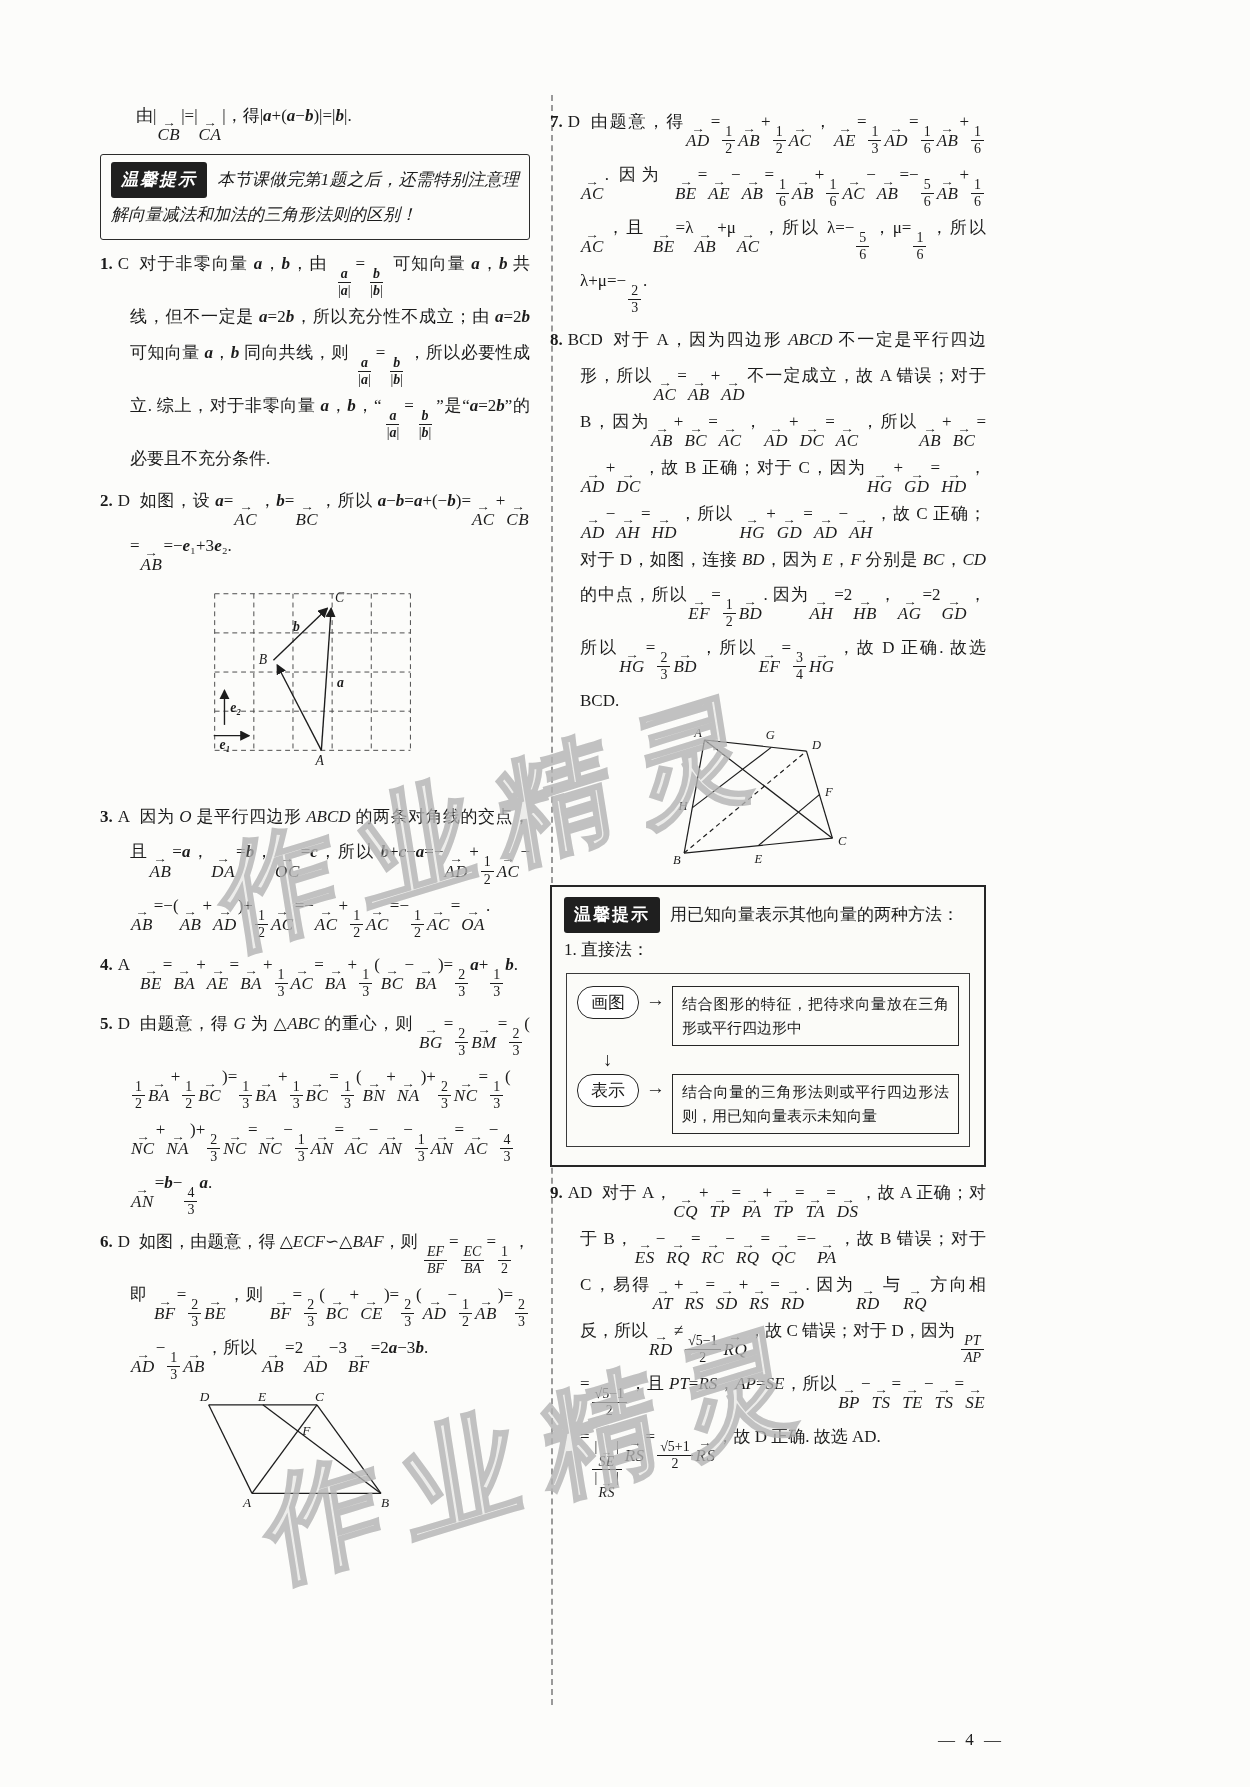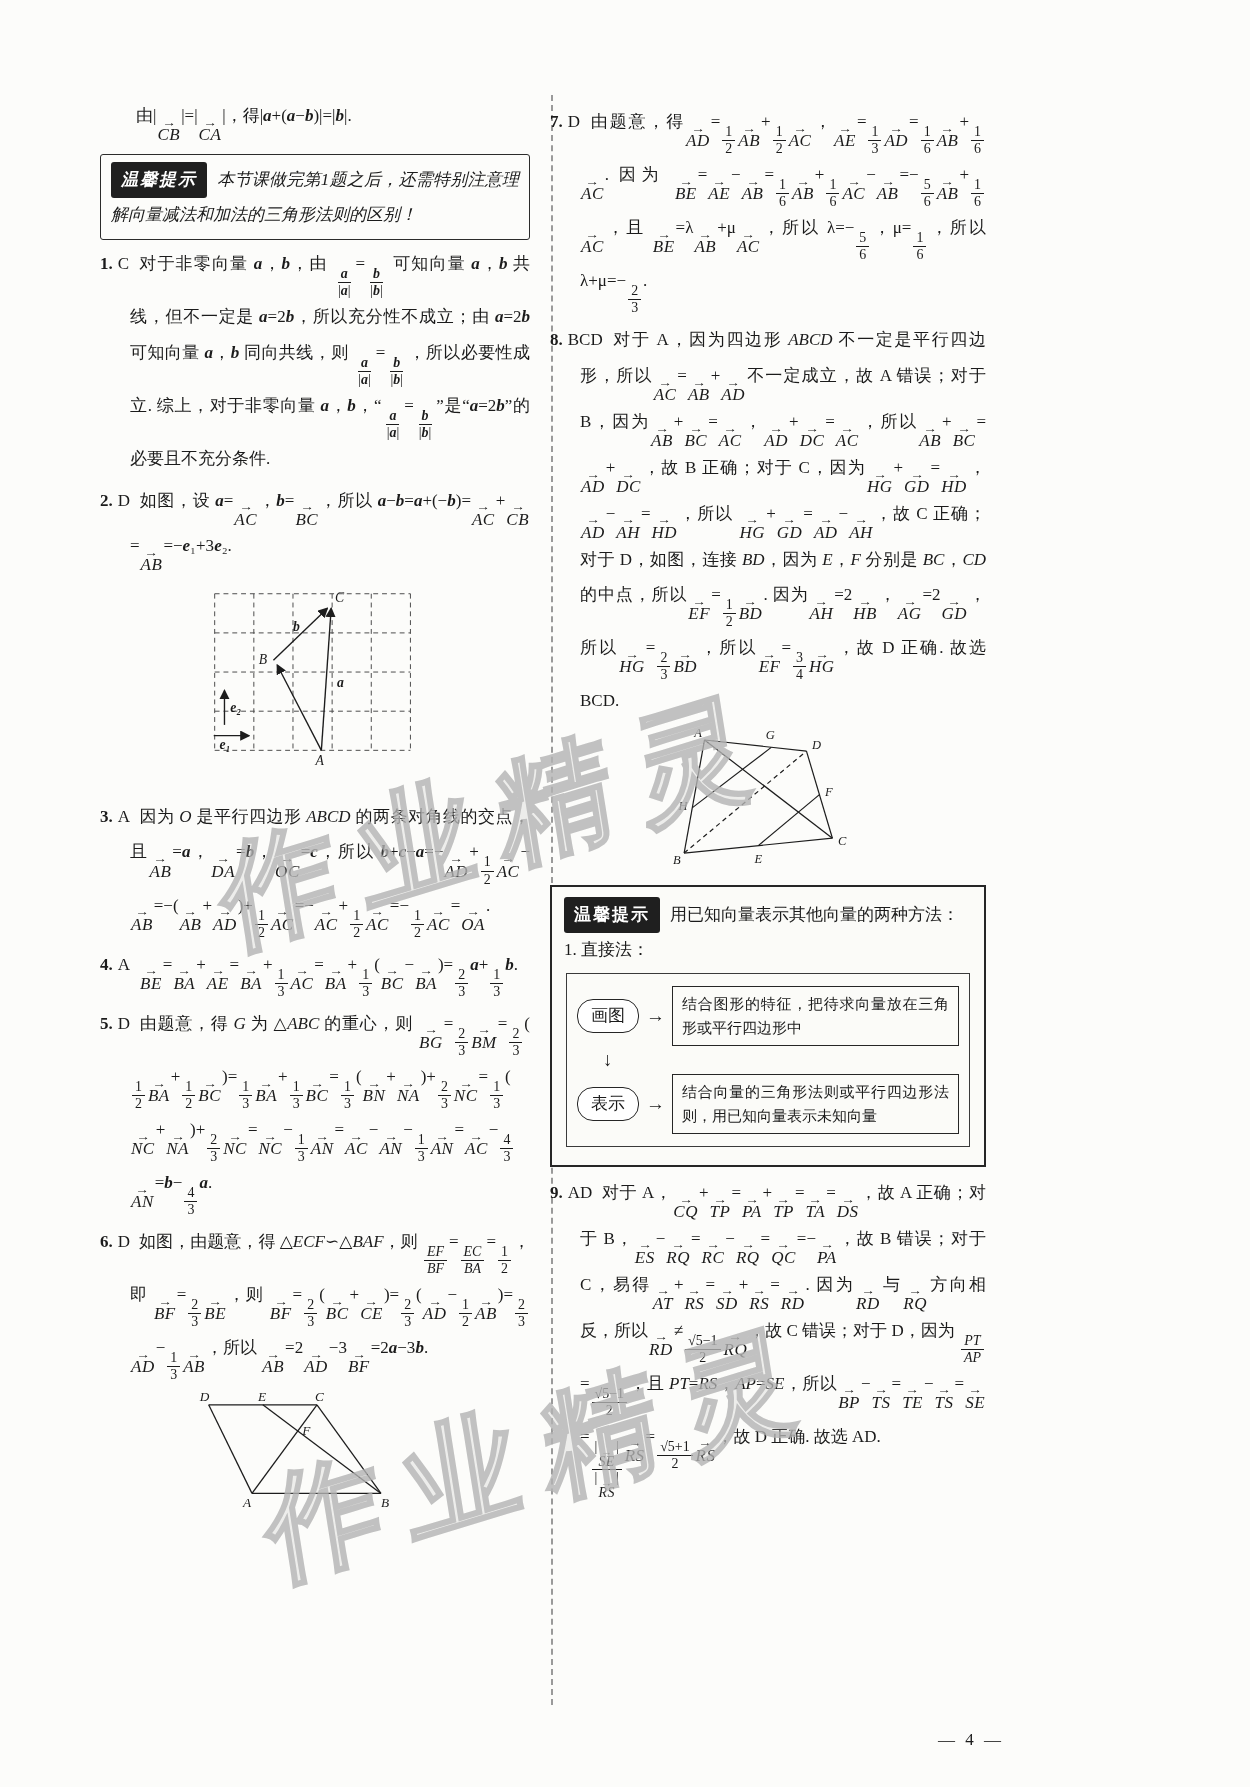--- a/index.html
+++ b/index.html
@@ -26,21 +26,21 @@
   .vec .vb{font-style:italic;line-height:1.05;letter-spacing:0.5px;}
   .frac{display:inline-flex;flex-direction:column;align-items:center;vertical-align:-0.65em;line-height:1.15;font-size:0.82em;margin:0 2px;text-indent:0;}
   .frac .fn{border-bottom:1.2px solid currentColor;padding:0 3px;text-align:center;}
   .frac .fd{padding:0 3px;text-align:center;}
   
   .diag{display:block;margin:8px auto 6px;}
   .diag text{font-family:"Liberation Serif","DejaVu Serif",serif;}
   
   .sumbox{border:2px solid #262626;padding:10px 12px;margin:14px 0 8px;line-height:2.0;text-align:justify;background:#fbfbf8;}
   .flowwrap{border:1.5px solid #3a3a3a;padding:12px 10px;margin:6px 2px 8px;line-height:1.5;}
-  .flowrow{display:flex;align-items:center;gap:7px;}
+  .flowrow{display:flex;align-items:flex-start;gap:7px;}
   .flownode{flex:0 0 auto;border:1.5px solid #262626;border-radius:16px;padding:3px 13px;background:#fff;white-space:nowrap;}
   .flowbox{border:1.5px solid #262626;padding:5px 9px;font-size:15px;line-height:1.6;flex:1;text-align:justify;}
   .harrow{font-size:19px;flex:0 0 auto;}
   .varrow{height:28px;display:flex;align-items:center;margin-left:26px;font-size:19px;}
   .pagenum{position:absolute;left:938px;top:1730px;font-size:17px;letter-spacing:3px;}
   .wm{position:absolute;font-family:"DejaVu Sans","Liberation Sans",sans-serif;font-weight:bold;font-size:118px;
       letter-spacing:26px;color:rgba(185,185,185,0.28);-webkit-text-stroke:2.5px #b3b3b3;
       transform:rotate(-17deg) skewX(-8deg);opacity:.8;white-space:nowrap;pointer-events:none;z-index:6;}
   .wm1{left:210px;top:740px;}
   .wm2{left:255px;top:1372px;}

